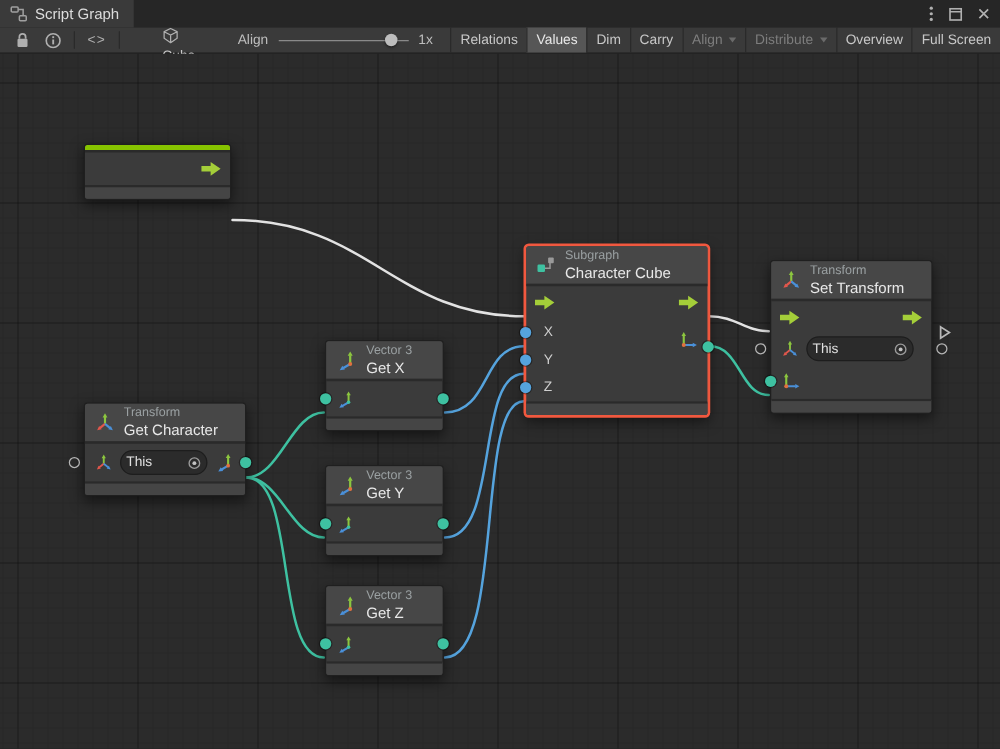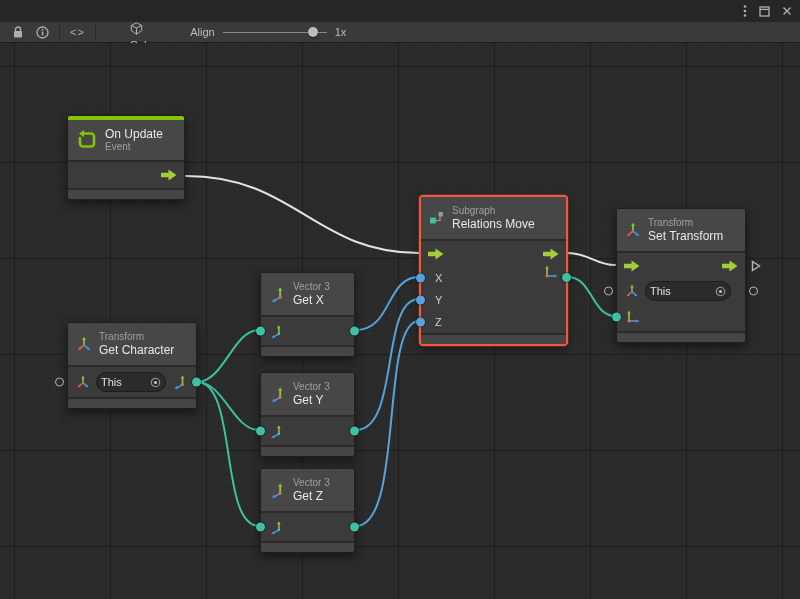--- a/index.html
+++ b/index.html
@@ -38,21 +38,21 @@
       linear-gradient(to bottom, rgba(0,0,0,.07) 1px, transparent 1px);
     background-size:96px 96px,96px 96px,12px 12px,12px 12px;
     background-position:14px 23px,14px 23px,2px 11px,2px 11px;}
   .wires{position:absolute;top:0;left:0;width:800px;height:556px;}
   .wires path{fill:none;stroke-width:2;stroke-linecap:round;}
 
   
   .node{position:absolute;box-sizing:border-box;background:#3B3B3B;border:1px solid #1f1f1f;border-radius:3px;box-shadow:0 4px 10px rgba(0,0,0,.5);}
   .node.selected{border-color:var(--selection);box-shadow:0 0 0 1.2px var(--selection),0 4px 10px rgba(0,0,0,.5);}
   .event-strip{height:4px;background:var(--event);border-radius:2px 2px 0 0;}
-  .node-header{height:42px;box-sizing:border-box;background:#474747;display:flex;align-items:center;gap:7px;padding:0 8px;border-radius:2px 2px 0 0;}
+  .node-header{height:30px;box-sizing:border-box;background:#474747;display:flex;align-items:center;gap:7px;padding:0 8px;border-radius:2px 2px 0 0;}
   .node.event .node-header{height:40px;border-radius:0;}
   .hgroup{display:flex;flex-direction:column;line-height:1.2;}
   .node-kind{font-size:10px;color:#9aa0a2;}
   .node-title{font-size:12px;color:#e8e8e8;}
   .node-body{border-top:2px solid #2a2a2a;}
   .row{position:relative;display:flex;align-items:center;box-sizing:border-box;}
   .node-footer{height:9px;background:#454545;border-top:2px solid #2a2a2a;border-radius:0 0 2px 2px;}
   .port-dot{position:absolute;width:9px;height:9px;border-radius:50%;top:50%;transform:translateY(-50%);box-shadow:0 0 0 1px rgba(0,0,0,.35);}
   .port-dot.teal{background:var(--teal);}
   .port-dot.blue{background:var(--blue);}
@@ -63,20 +63,30 @@
   .this-field .fv{font-size:11px;color:#e0e0e0;}
   .cm-label{font-size:11px;color:#cfcfcf;margin-left:14px;}
   .icon{display:inline-flex;align-items:center;justify-content:center;flex:none;}
 </style>
 </head>
 <body>
 
 <div class="app">
 
   <div class="tabbar">
+    <div class="tab">
+      <span class="icon">
+        <svg width="14" height="14" viewBox="0 0 14 14">
+            <rect x="1" y="1.5" width="5.5" height="4" rx="0.8" style="fill:none;stroke:#a0a0a0;stroke-width:1.2"></rect>
+            <rect x="7.5" y="8.5" width="5.5" height="4" rx="0.8" style="fill:none;stroke:#a0a0a0;stroke-width:1.2"></rect>
+            <path d="M6.5 3.5h4v5" style="fill:none;stroke:#a0a0a0;stroke-width:1.2"></path>
+          </svg>
+      </span>
+      <span>Script Graph</span>
+    </div>
     <div class="win-controls">
       <span class="icon">
         <svg width="4" height="14" viewBox="0 0 4 14">
             <circle cx="2" cy="2.5" r="1.3" fill="#b0b0b0"></circle>
             <circle cx="2" cy="7" r="1.3" fill="#b0b0b0"></circle>
             <circle cx="2" cy="11.5" r="1.3" fill="#b0b0b0"></circle>
           </svg>
       </span>
       <span class="icon">
         <svg width="11" height="11" viewBox="0 0 11 11">
@@ -118,50 +128,48 @@
           </svg>
       </span>
       <span>Cube</span>
     </span>
     <span class="zoom-label">Align</span>
     <span class="zoom-slider">
       <span class="zoom-track"></span>
       <span class="zoom-knob" style="left: 87%;"></span>
     </span>
     <span class="zoom-value">1x</span>
+    <div class="tb-buttons">
+      <button class="tb-btn">Relations</button>
+      <button class="tb-btn active">Values</button>
+      <button class="tb-btn">Dim</button>
+      <button class="tb-btn">Carry</button>
+      <button class="tb-btn disabled dropdown">Align</button>
+      <button class="tb-btn disabled dropdown">Distribute</button>
+      <button class="tb-btn">Overview</button>
+      <button class="tb-btn">Full Screen</button>
+    </div>
   </div>
 
   <div class="canvas">
 
     <svg class="wires" viewBox="0 0 800 556">
       <path d="M186 133 C 295 133, 315 210, 419 210" style="stroke:var(--wire)"></path>
       <path d="M567 210 C 589 210, 596 222, 615 222" style="stroke:var(--wire)"></path>
       <path d="M197 339 C 224 339, 233 287, 259 287" style="stroke:var(--teal)"></path>
       <path d="M197 339 C 224 339, 233 387, 259 387" style="stroke:var(--teal)"></path>
       <path d="M197 339 C 238 339, 219 483, 259 483" style="stroke:var(--teal)"></path>
       <path d="M356 287 C 392 287, 386 234, 419 234" style="stroke:var(--blue)"></path>
       <path d="M356 387 C 400 387, 380 256, 419 256" style="stroke:var(--blue)"></path>
       <path d="M356 483 C 404 483, 380 278, 419 278" style="stroke:var(--blue)"></path>
       <path d="M568 234 C 592 234, 592 273, 615 273" style="stroke:var(--teal)"></path>
     </svg>
 
     <div class="node event" style="left:67px;top:72px;width:118px;">
       <div class="event-strip"></div>
-      <div class="node-header">
-        <span class="icon">
-          <svg width="22" height="22" viewBox="0 0 22 22">
-              <path d="M7 4.5h8a3 3 0 0 1 3 3v7a3 3 0 0 1-3 3H7a3 3 0 0 1-3-3V9" style="fill:none;stroke:var(--event);stroke-width:2.6;stroke-linecap:round"></path>
-              <path d="M8 1L3 4.6 8 8.2z" style="fill:var(--event)"></path>
-            </svg>
-        </span>
-        <div class="hgroup">
-          <span class="node-title">On Update</span>
-          <span class="node-kind">Event</span>
-        </div>
-      </div>
       <div class="node-body">
         <div class="row" style="height:26px;justify-content:flex-end;padding-right:7px;">
           <span class="flow-arrow">
             <svg width="16" height="12" viewBox="0 0 16 12">
                 <path d="M0 3.8h7.5V0.5L15.5 6l-8 5.5V8.2H0z" style="fill:var(--green)"></path>
               </svg>
           </span>
         </div>
       </div>
       <div class="node-footer"></div>
@@ -327,21 +335,21 @@
       <div class="node-header">
         <span class="icon">
           <svg width="16" height="16" viewBox="0 0 16 16">
               <path d="M5 10.5h6V5" style="fill:none;stroke:#9a9a9a;stroke-width:1.2"></path>
               <rect x="1" y="7.5" width="6" height="6" rx="1" style="fill:var(--teal)"></rect>
               <rect x="9.5" y="2" width="4.5" height="4.5" rx="0.8" style="fill:#9a9a9a"></rect>
             </svg>
         </span>
         <div class="hgroup">
           <span class="node-kind">Subgraph</span>
-          <span class="node-title">Relations Move</span>
+          <span class="node-title">Character Cube</span>
         </div>
       </div>
       <div class="node-body">
         <div class="row" style="height:26px;justify-content:space-between;padding:0 7px;">
           <span class="flow-arrow">
             <svg width="16" height="12" viewBox="0 0 16 12">
                 <path d="M0 3.8h7.5V0.5L15.5 6l-8 5.5V8.2H0z" style="fill:var(--green)"></path>
               </svg>
           </span>
           <span class="flow-arrow">

